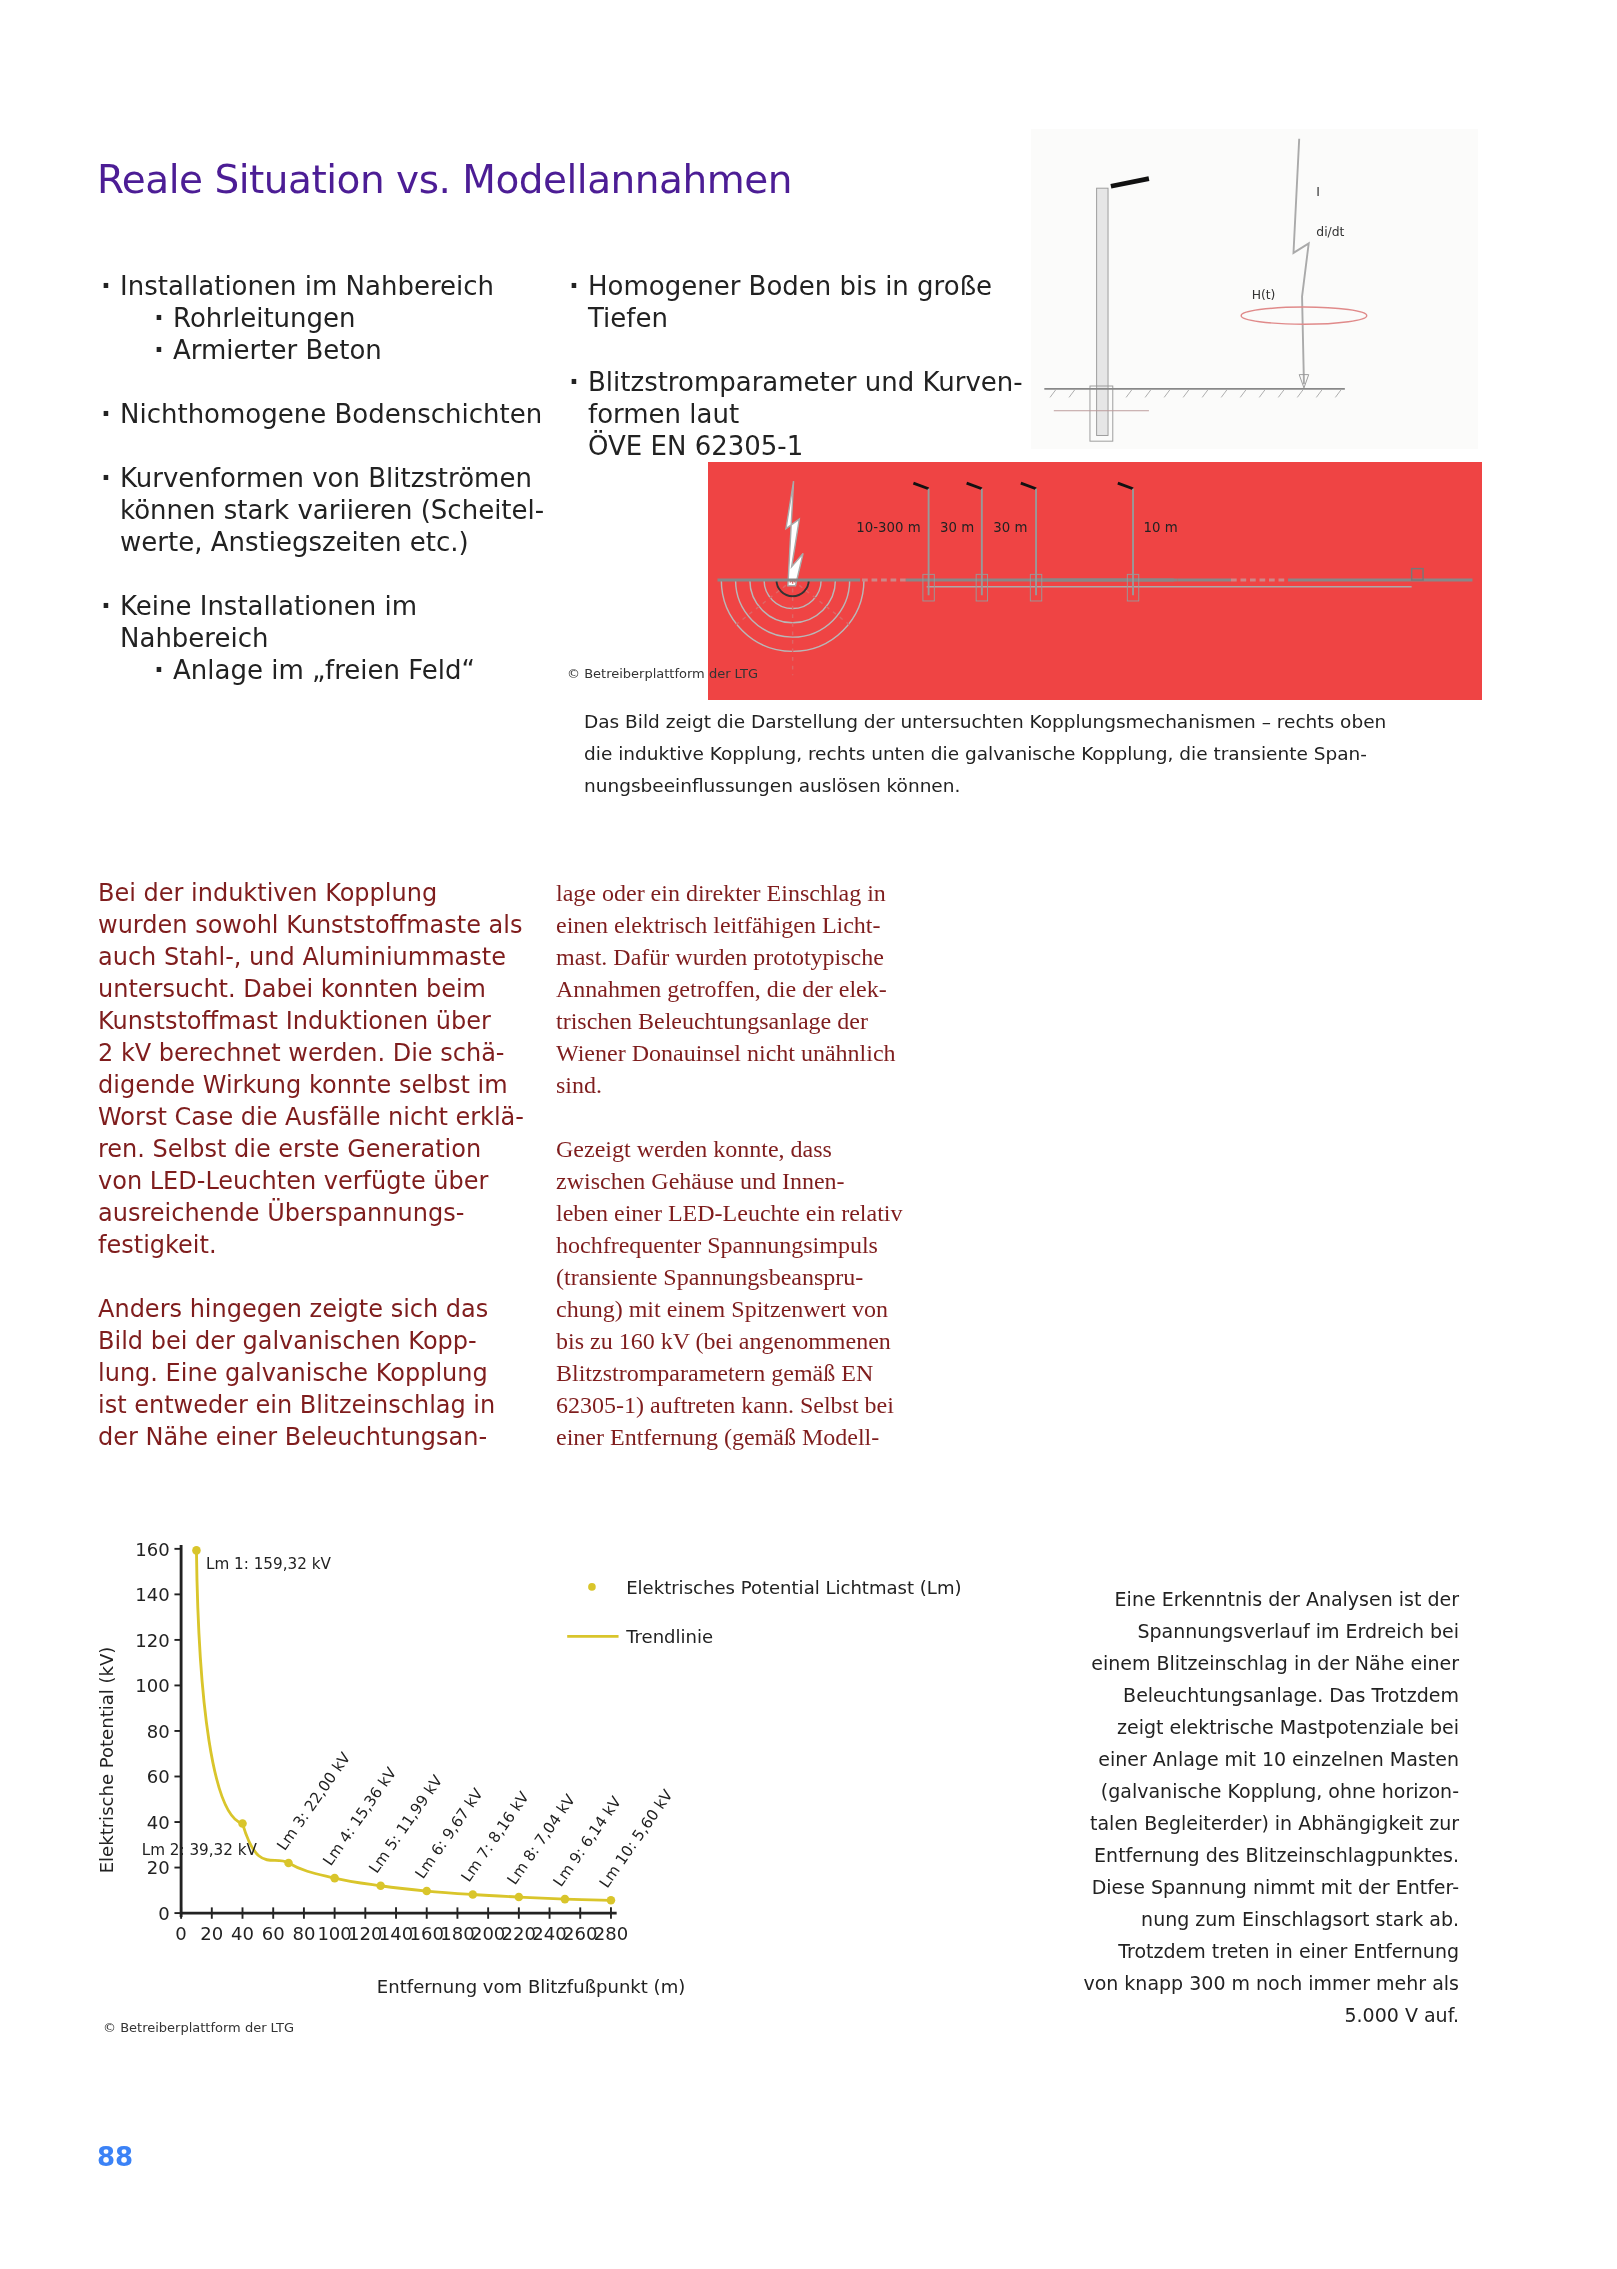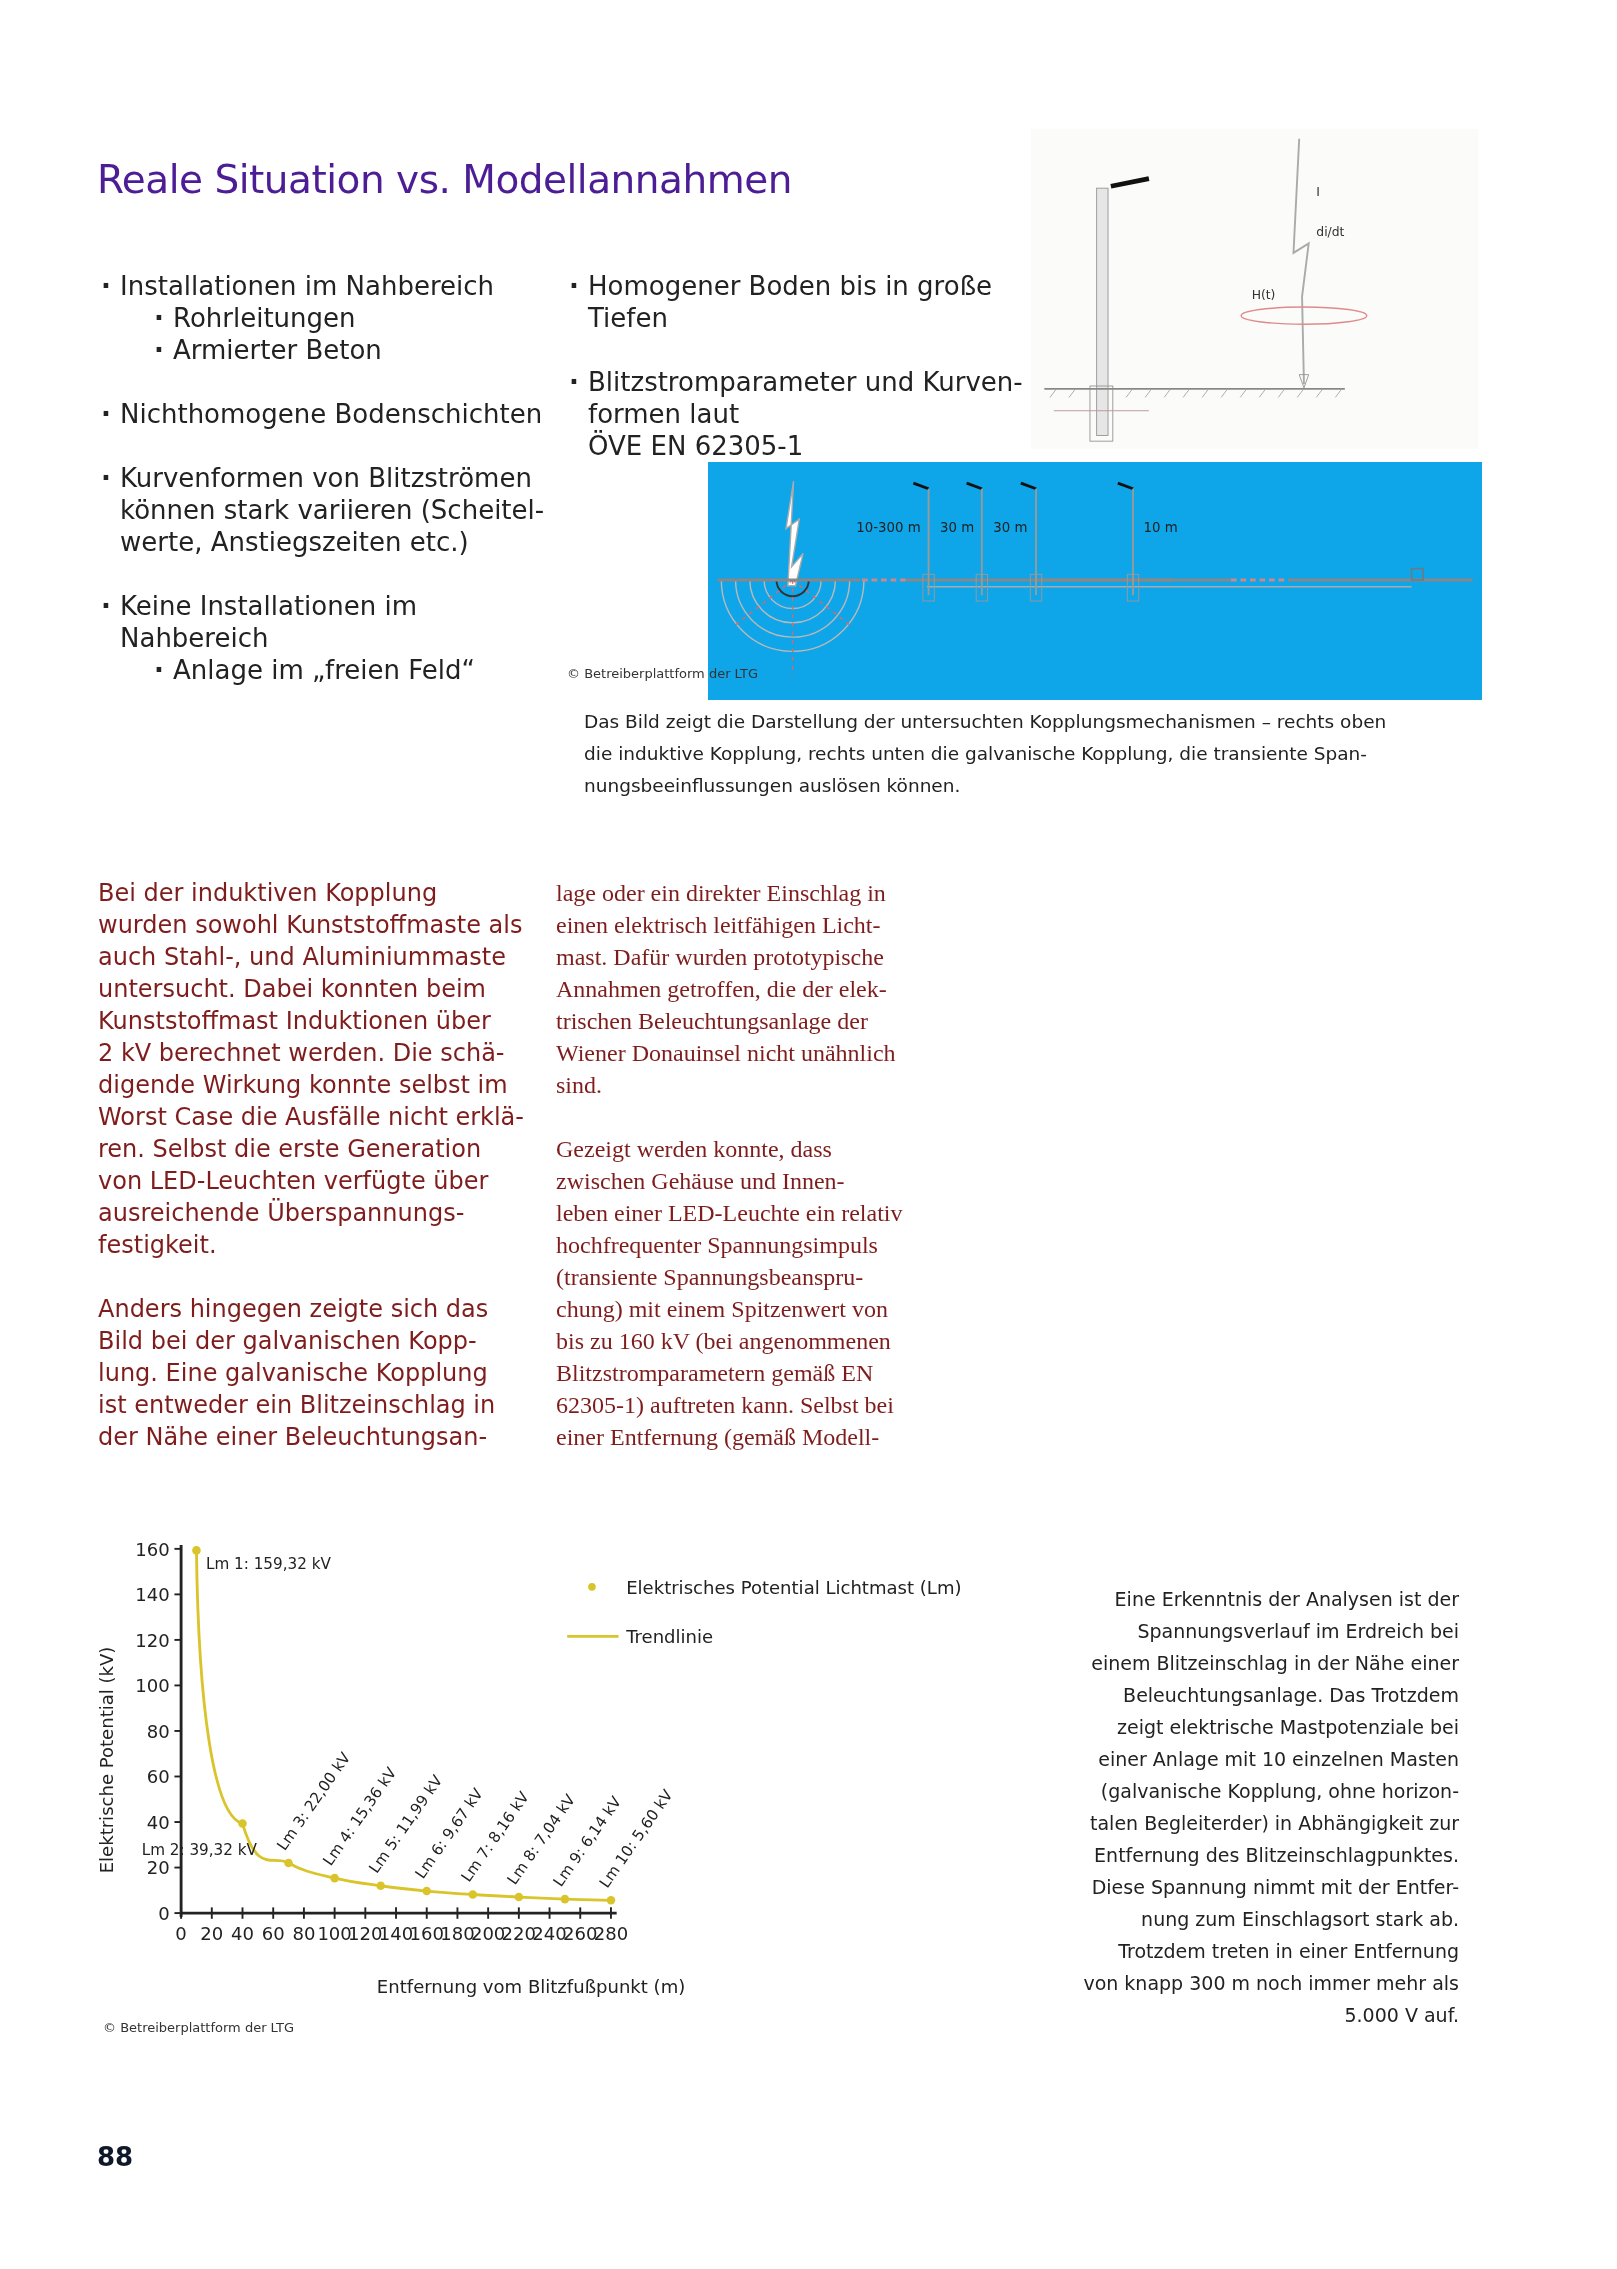--- a/index.html
+++ b/index.html
@@ -12,21 +12,21 @@
   .bullets li { position:relative; padding-left:21px; margin:0; }
   .bullets li::before { content:"·"; position:absolute; left:1.9px; top:0; font-weight:bold; }
   .bullets li.sub { padding-left:74px; }
   .bullets li.sub::before { left:55px; }
   .bullets .gap { height:32px; }
   .caption-small { font-size:13px; color:#333; }
   .fig-caption { left:584px; top:706px; width:856px; font-size:18.5px; line-height:32px; color:#222; }
   .col-text { font-size:24px; line-height:32px; color:#7f1d1d; width:447px; }
   .col-text p { margin:0 0 32px 0; }
   .side-text { left:1060px; top:1583px; width:399px; font-size:19px; line-height:32px; color:#222;text-align:right; }
-  .page-num { left:97px; top:2142px; font-size:26px; font-weight:bold; color:#0f172a; }
+  .page-num { left:97px; top:2142px; font-size:26px; font-weight:bold; color:#3b82f6; }
   svg text { font-family:"DejaVu Sans", sans-serif; }
 </style>
 </head>
 <body>
 
 <div class="abs title">Reale Situation vs. Modellannahmen</div>
 
 <div class="abs bullets" style="left:99px; top:270px; width:457px;">
   <ul>
     <li><span>Installationen im Nahbereich</span></li>
@@ -93,21 +93,21 @@
 
     <polyline points="282,10 276,130 292,120 285,176 287,268" fill="none" stroke="#aaa" stroke-width="2"></polyline>
     <polygon points="282,258 292,258 287,272" fill="none" stroke="#999" stroke-width="1"></polygon>
     <ellipse cx="287" cy="196" rx="66" ry="9" fill="none" stroke="#e08a8a" stroke-width="1.5"></ellipse>
     <text x="300" y="70" font-size="13" fill="#333">I</text>
     <text x="300" y="112" font-size="13" fill="#333">di/dt</text>
     <text x="232" y="179" font-size="13" fill="#333">H(t)</text>
   </svg>
 </div>
 
-<div class="abs" style="left:708px; top:462px; width:774px; height:238px; background:#0ea5e9;">
+<div class="abs" style="left:708px; top:462px; width:774px; height:238px; background:#ef4444;">
   <svg width="774" height="238" viewBox="0 0 814 250">
 
     <polygon points="90,20 82,70 96,60 88,110 100,96 92,130 84,130" fill="#fff" stroke="#aaa" stroke-width="1.5"></polygon>
 
     <g fill="none" stroke="#b8b8b8" stroke-width="1.5">
       <path d="M 72 124 A 17 17 0 0 0 106 124" stroke="#333" stroke-width="2"></path>
       <path d="M 59 124 A 30 30 0 0 0 119 124"></path>
       <path d="M 44 124 A 45 45 0 0 0 134 124"></path>
       <path d="M 29 124 A 60 60 0 0 0 149 124"></path>
       <path d="M 14 124 A 75 75 0 0 0 164 124"></path>

